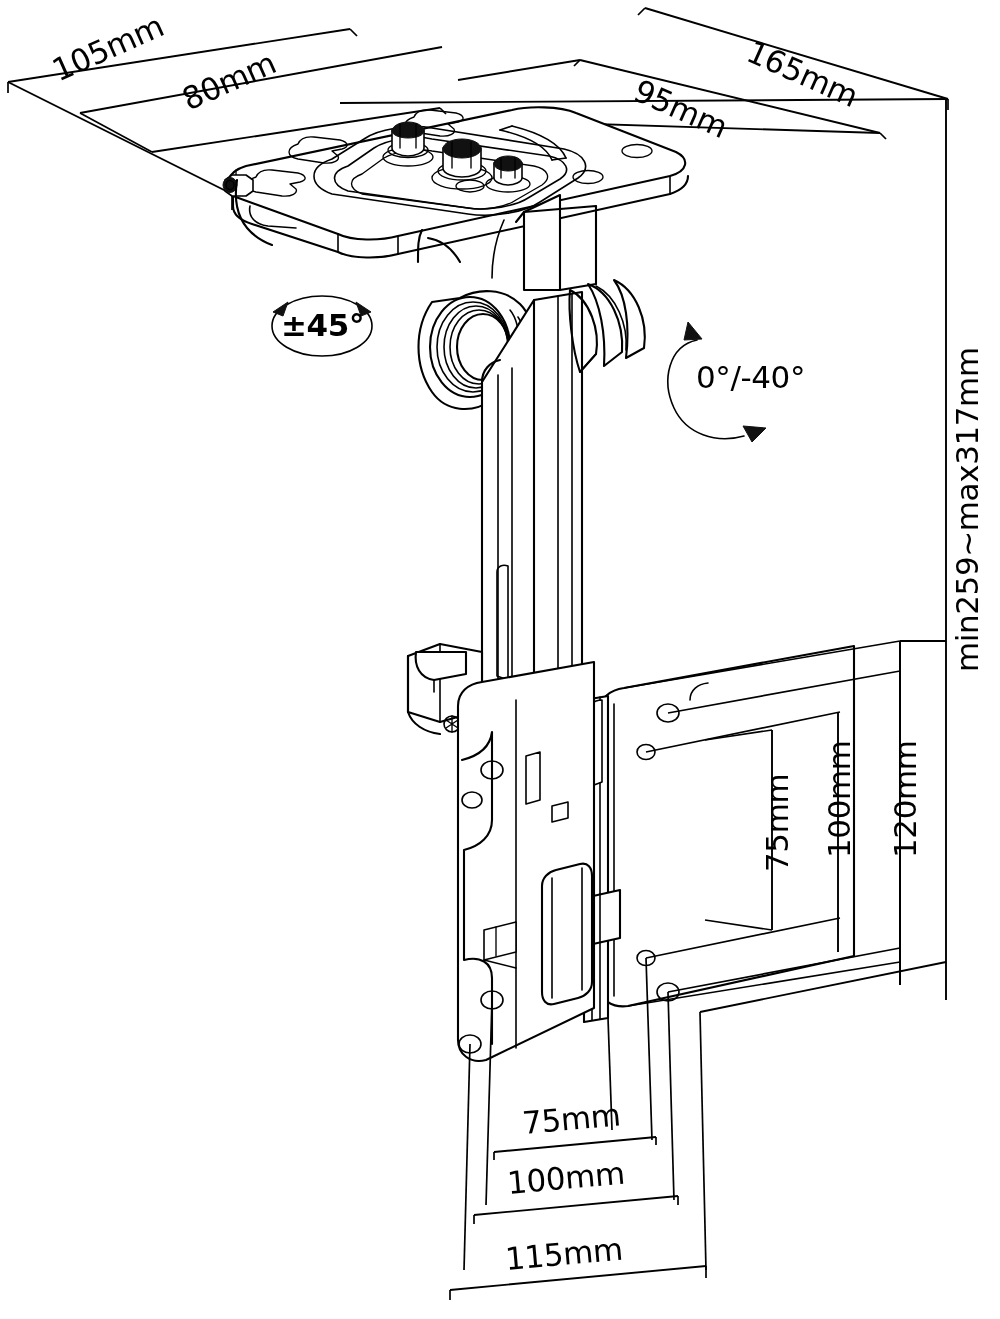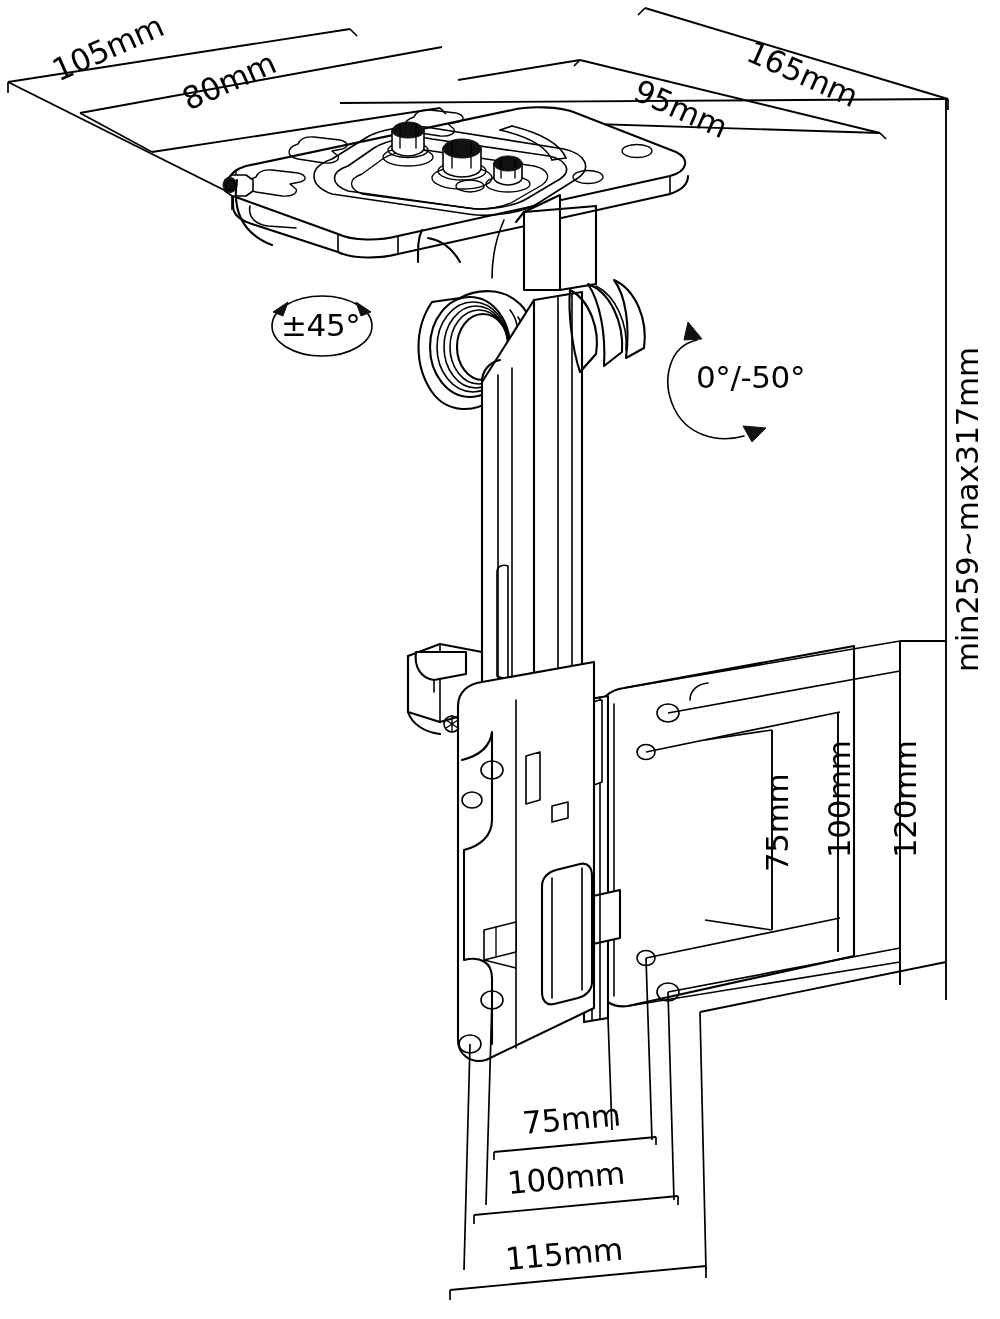--- a/index.html
+++ b/index.html
@@ -348,23 +348,23 @@
   </svg>
 
   <div class="lbl big" style="left:48px;  top:58px;  transform:rotate(-24deg);">105mm</div>
 
   <div class="lbl big" style="left:178px; top:87px;  transform:rotate(-24deg);">80mm</div>
 
   <div class="lbl big" style="left:755px; top:36px;  transform:rotate(24deg);">165mm</div>
 
   <div class="lbl big" style="left:642px; top:75px;  transform:rotate(24deg);">95mm</div>
 
-  <div class="lbl big" style="left:281px; top:310px;">±45°</div>
-
-  <div class="lbl big" style="left:696px; top:362px;">0°/-50°</div>
+  <div class="lbl big" style="left:281px; top:310px;font-weight:bold;">±45°</div>
+
+  <div class="lbl big" style="left:696px; top:362px;">0°/-40°</div>
 
   <div class="lbl big" style="left:952px; top:672px; transform:rotate(-90deg);">min259~max317mm</div>
 
   <div class="lbl big" style="left:762px; top:872px; transform:rotate(-90deg);">75mm</div>
 
   <div class="lbl big" style="left:824px; top:858px; transform:rotate(-90deg);">100mm</div>
 
   <div class="lbl big" style="left:890px; top:858px; transform:rotate(-90deg);">120mm</div>
 
   <div class="lbl big" style="left:521px; top:1108px; transform:rotate(-5deg);">75mm</div>

